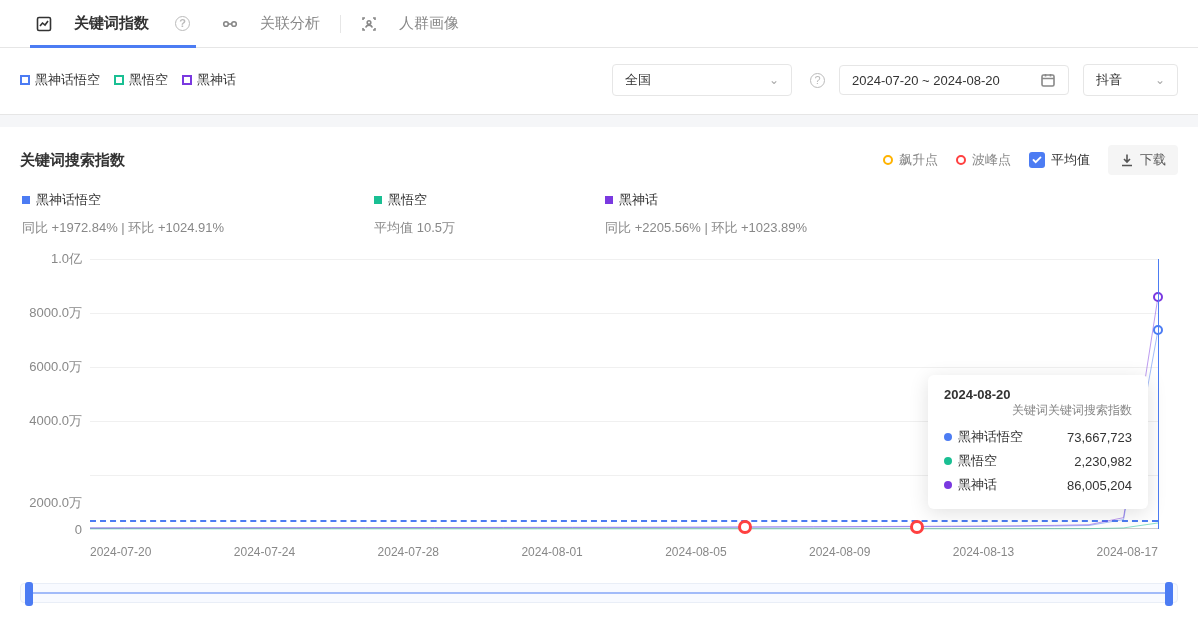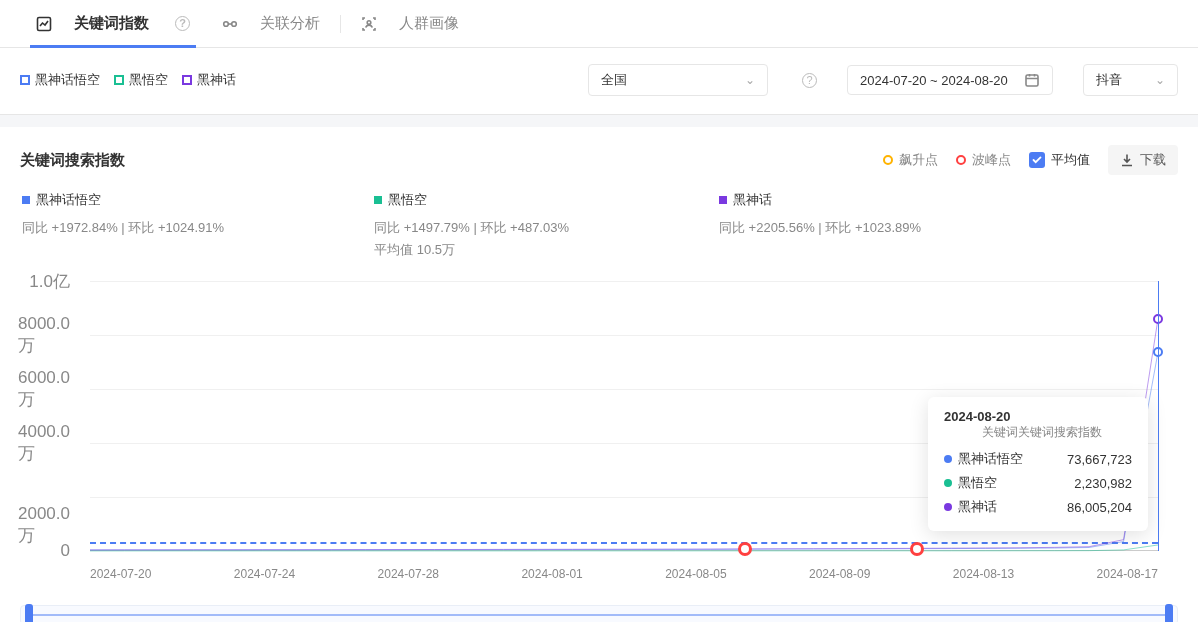--- a/index.html
+++ b/index.html
@@ -62,29 +62,29 @@
     background: var(--bg);
     padding: 16px 20px 18px;
     display: flex;
     align-items: center;
     justify-content: space-between;
     border-bottom: 1px solid var(--border);
   }
   .legend-top { display: flex; gap: 14px; }
   .legend-chip { display: flex; align-items: center; gap: 5px; color: var(--text); font-size: 13px;}
   .chip-box { width: 10px; height: 10px; border: 2px solid currentColor; display: inline-block; }
-  .ctrls { display: flex; align-items: center; gap: 30px; }
+  .ctrls { display: flex; align-items: center; gap: 14px; }
   .select, .daterange, .platform {
     display: flex; align-items: center; justify-content: space-between;
     border: 1px solid var(--border);
     background: #fff; border-radius: 4px;
     padding: 6px 12px; color: var(--text);
   }
   .select { width: 180px; }
-  .daterange { width: 206px; gap: 10px; }
+  .daterange { width: 230px; gap: 10px; }
   .platform { width: 95px; }
   .chev { color: #aaa; font-size: 12px; }
   .cal-icn { width: 16px; height: 16px; color: #888; }
   
   .card {
     background: var(--bg);
     margin-top: 12px;
     padding: 18px 20px 24px;
   }
   .card-header {
@@ -107,40 +107,40 @@
   }
   
   .stats { display: flex; gap: 150px; margin-bottom: 20px; padding-left: 2px; }
   .stat-block { font-size: 13px; }
   .stat-name { display:flex; align-items:center; gap:6px; margin-bottom:8px; }
   .sq { width: 8px; height: 8px; display:inline-block; }
   .stat-line { color: var(--muted); line-height: 1.7; }
   
   .chart-area { position: relative; height: 310px; padding: 0 20px 0 70px; }
   .y-axis { position:absolute; left:0; top:0; bottom:40px; width:70px; }
-  .y-tick { position:absolute; right:20px; transform:translateY(-50%); color:var(--muted); font-size:17px; }
+  .y-tick { position:absolute; right:8px; transform:translateY(-50%); color:var(--muted); font-size:13px; }
   .grid { position:absolute; left:70px; right:20px; top:0; bottom:40px;}
   .grid-line { position:absolute; left:0; right:0; border-top:1px solid #f0f0f0; }
   .avg-line { position:absolute; left:0; right:0; border-top:2px dashed var(--blue); }
   .baseline { position:absolute; left:0; right:0; border-top:1px solid #ccc; bottom:0; }
   .plot { position:absolute; left:70px; right:20px; top:0; bottom:40px; }
   .plot svg { width:100%; height:100%; overflow:visible; }
   .x-axis { position:absolute; left:70px; right:20px; bottom:10px; display:flex; justify-content:space-between; color:var(--muted); font-size:12px; }
   .vline { position:absolute; top:0; bottom:40px; border-left:1px solid var(--blue); }
   .marker-pt { position:absolute; width:14px; height:14px; border-radius:50%; border:3px solid; background:#fff; transform:translate(-50%,-50%);}
   .endcap { position:absolute; width:10px; height:10px; border-radius:50%; border:2px solid; background:#fff; transform:translate(-50%,-50%);}
   
   .tooltip {
     position:absolute; right: 30px; bottom: 60px;
     background:#fff; border-radius:6px;
     box-shadow: 0 4px 20px rgba(0,0,0,.12);
     padding: 12px 16px; width: 220px;
   }
   .tt-date { font-weight:600; margin-bottom:0; }
-  .tt-head { display:flex; justify-content:center; color:var(--muted); font-size:12px; margin-bottom:6px;margin-left:8px;}
+  .tt-head { display:flex; justify-content:flex-end; color:var(--muted); font-size:12px; margin-bottom:6px;margin-left:8px;}
   .tt-row { display:flex; align-items:center; justify-content:space-between; padding:3px 0; font-size:13px;}
   .tt-row .lef { display:flex; align-items:center; gap:6px;}
   .dot { width:8px;height:8px;border-radius:50%; display:inline-block;}
   
   .range {
     margin-top: 14px; height: 20px; position:relative;
     border:1px solid #e9eef7; border-radius: 4px; background:#f8faff;
   }
   .range-handle {
     position:absolute; top:-2px; width:8px; height:24px; border-radius:3px;
@@ -260,21 +260,20 @@
           <span class="sq" style="background:#4c7cf3"></span>
           <span>黑神话悟空</span>
         </div>
         <div class="stat-line">同比 +1972.84% | 环比 +1024.91%</div>
       </div>
       <div class="stat-block">
         <div class="stat-name">
           <span class="sq" style="background:#1abf93"></span>
           <span>黑悟空</span>
         </div>
-        <div class="stat-line">同比 +1497.79% | 环比 +487.03%</div>
         <div class="stat-line">平均值 10.5万</div>
       </div>
       <div class="stat-block">
         <div class="stat-name">
           <span class="sq" style="background:#7a39e0"></span>
           <span>黑神话</span>
         </div>
         <div class="stat-line">同比 +2205.56% | 环比 +1023.89%</div>
       </div>
     </div>

